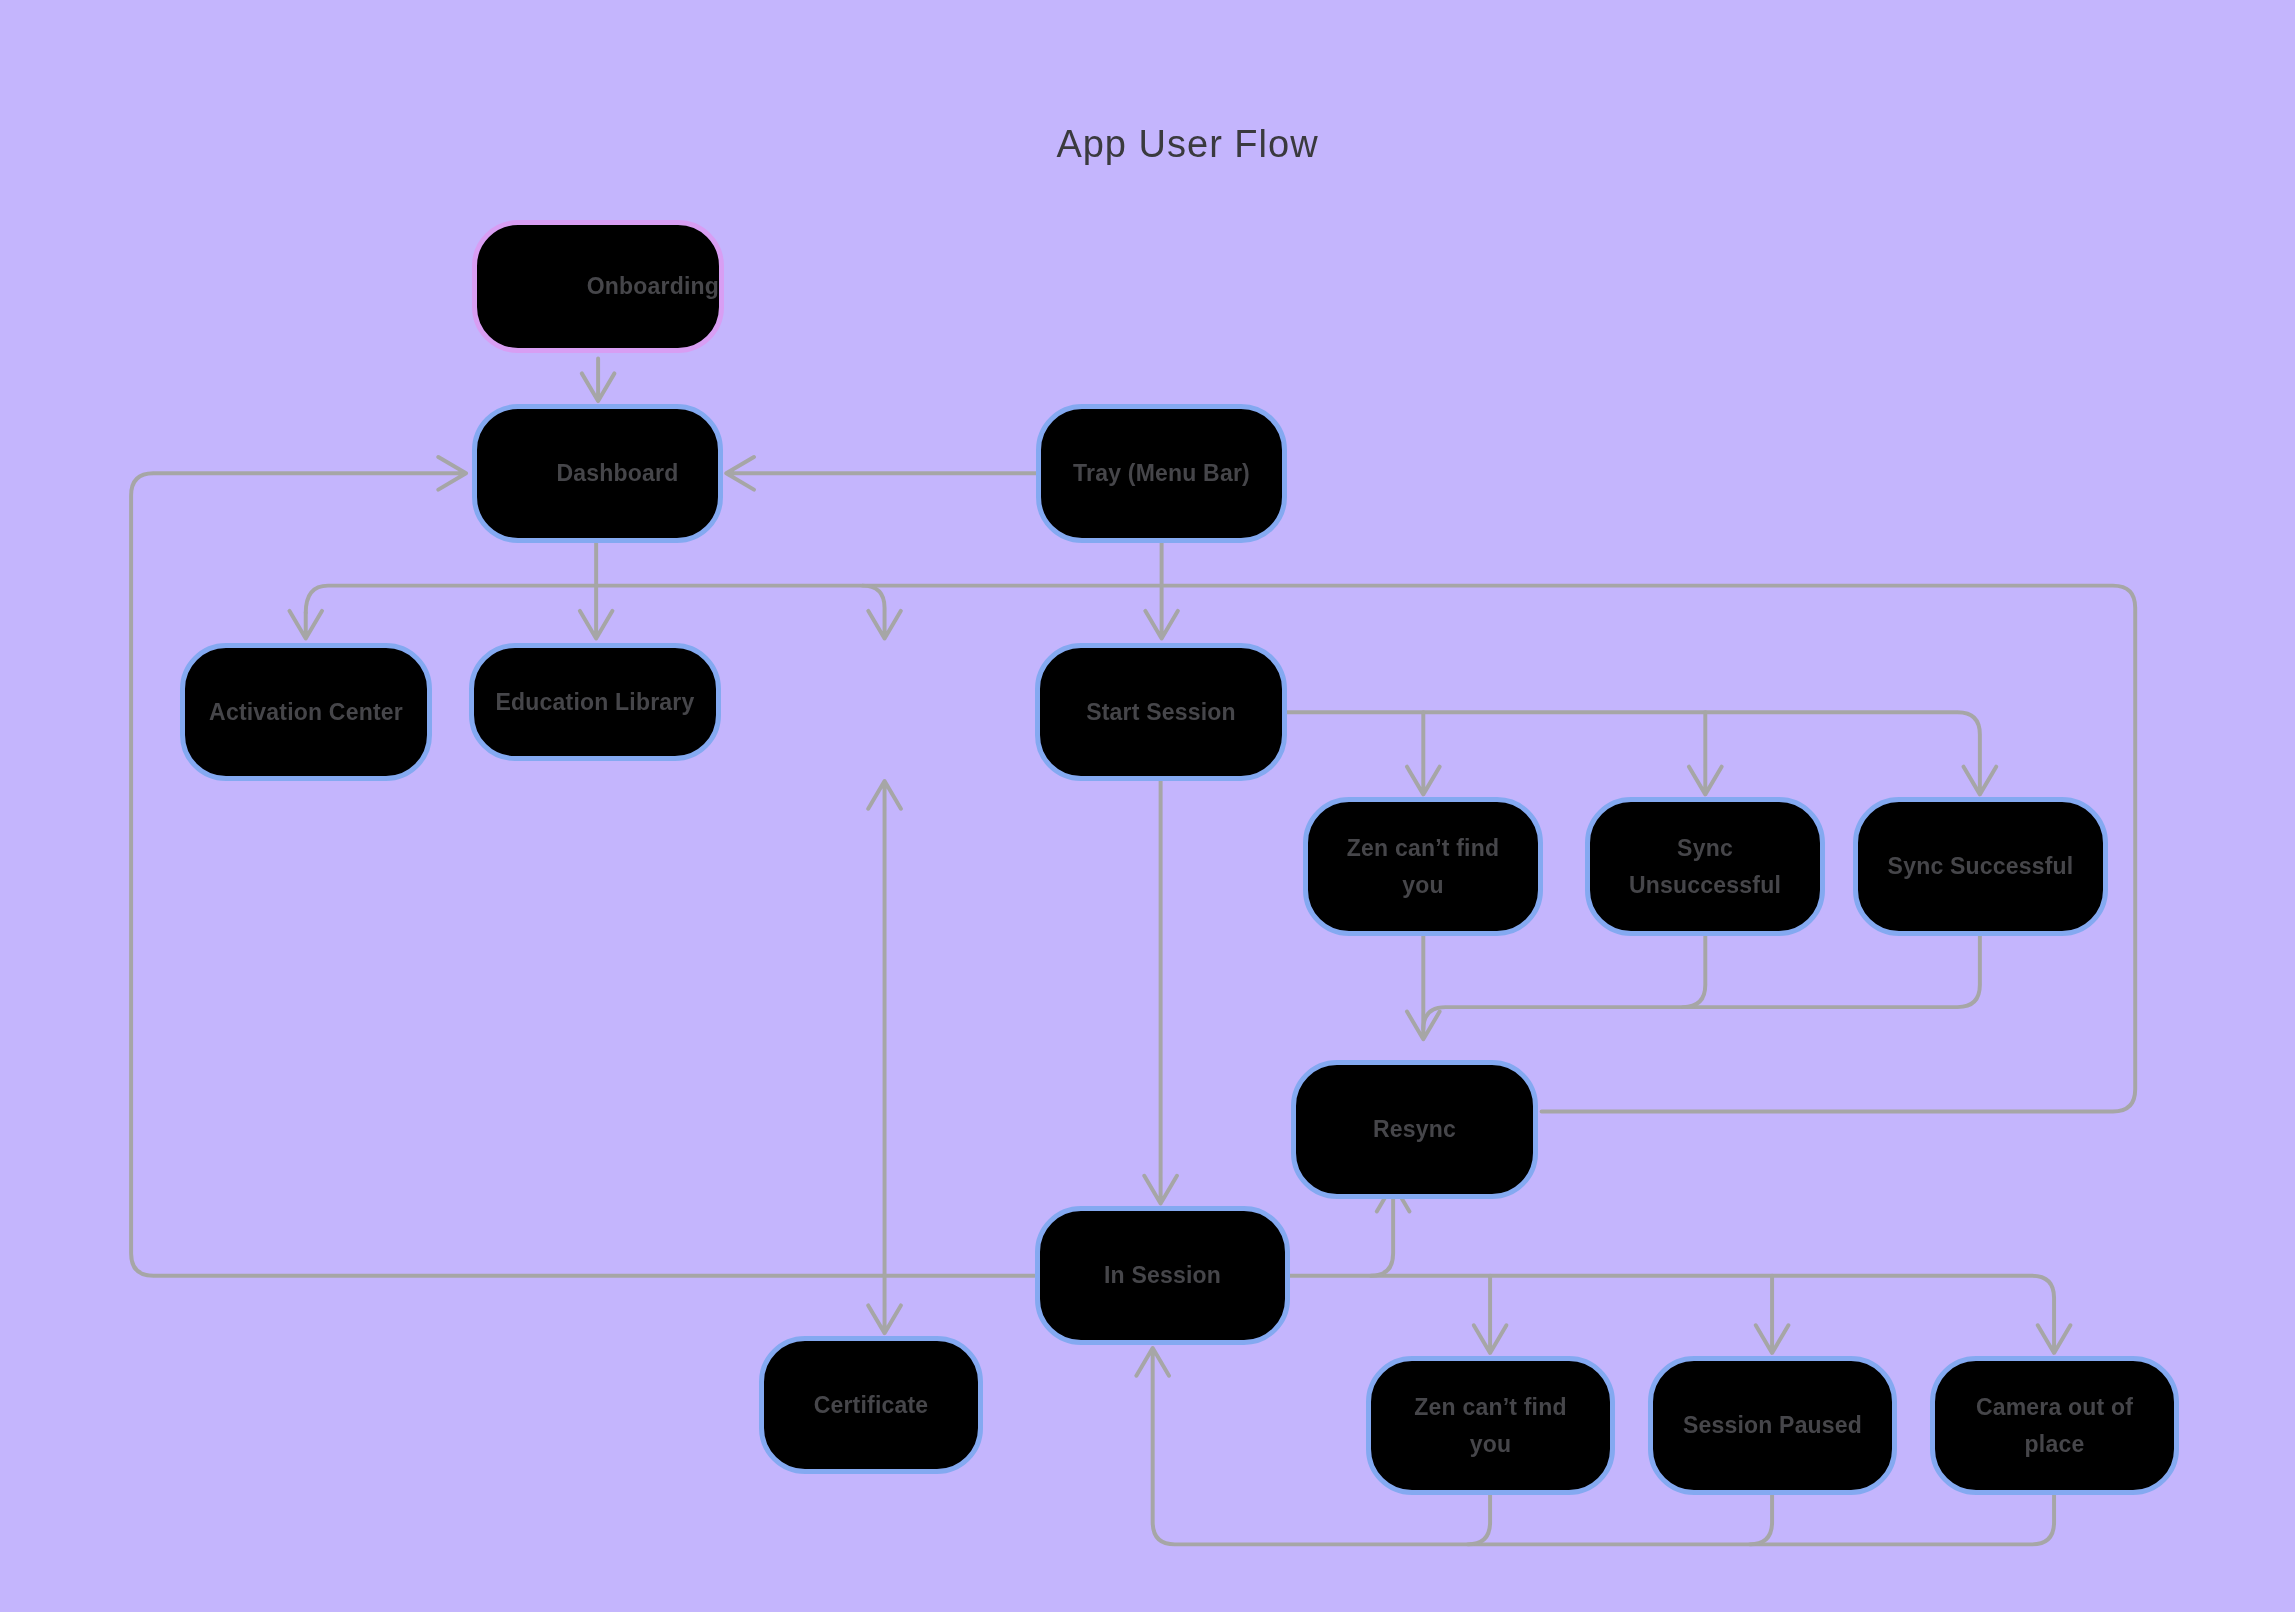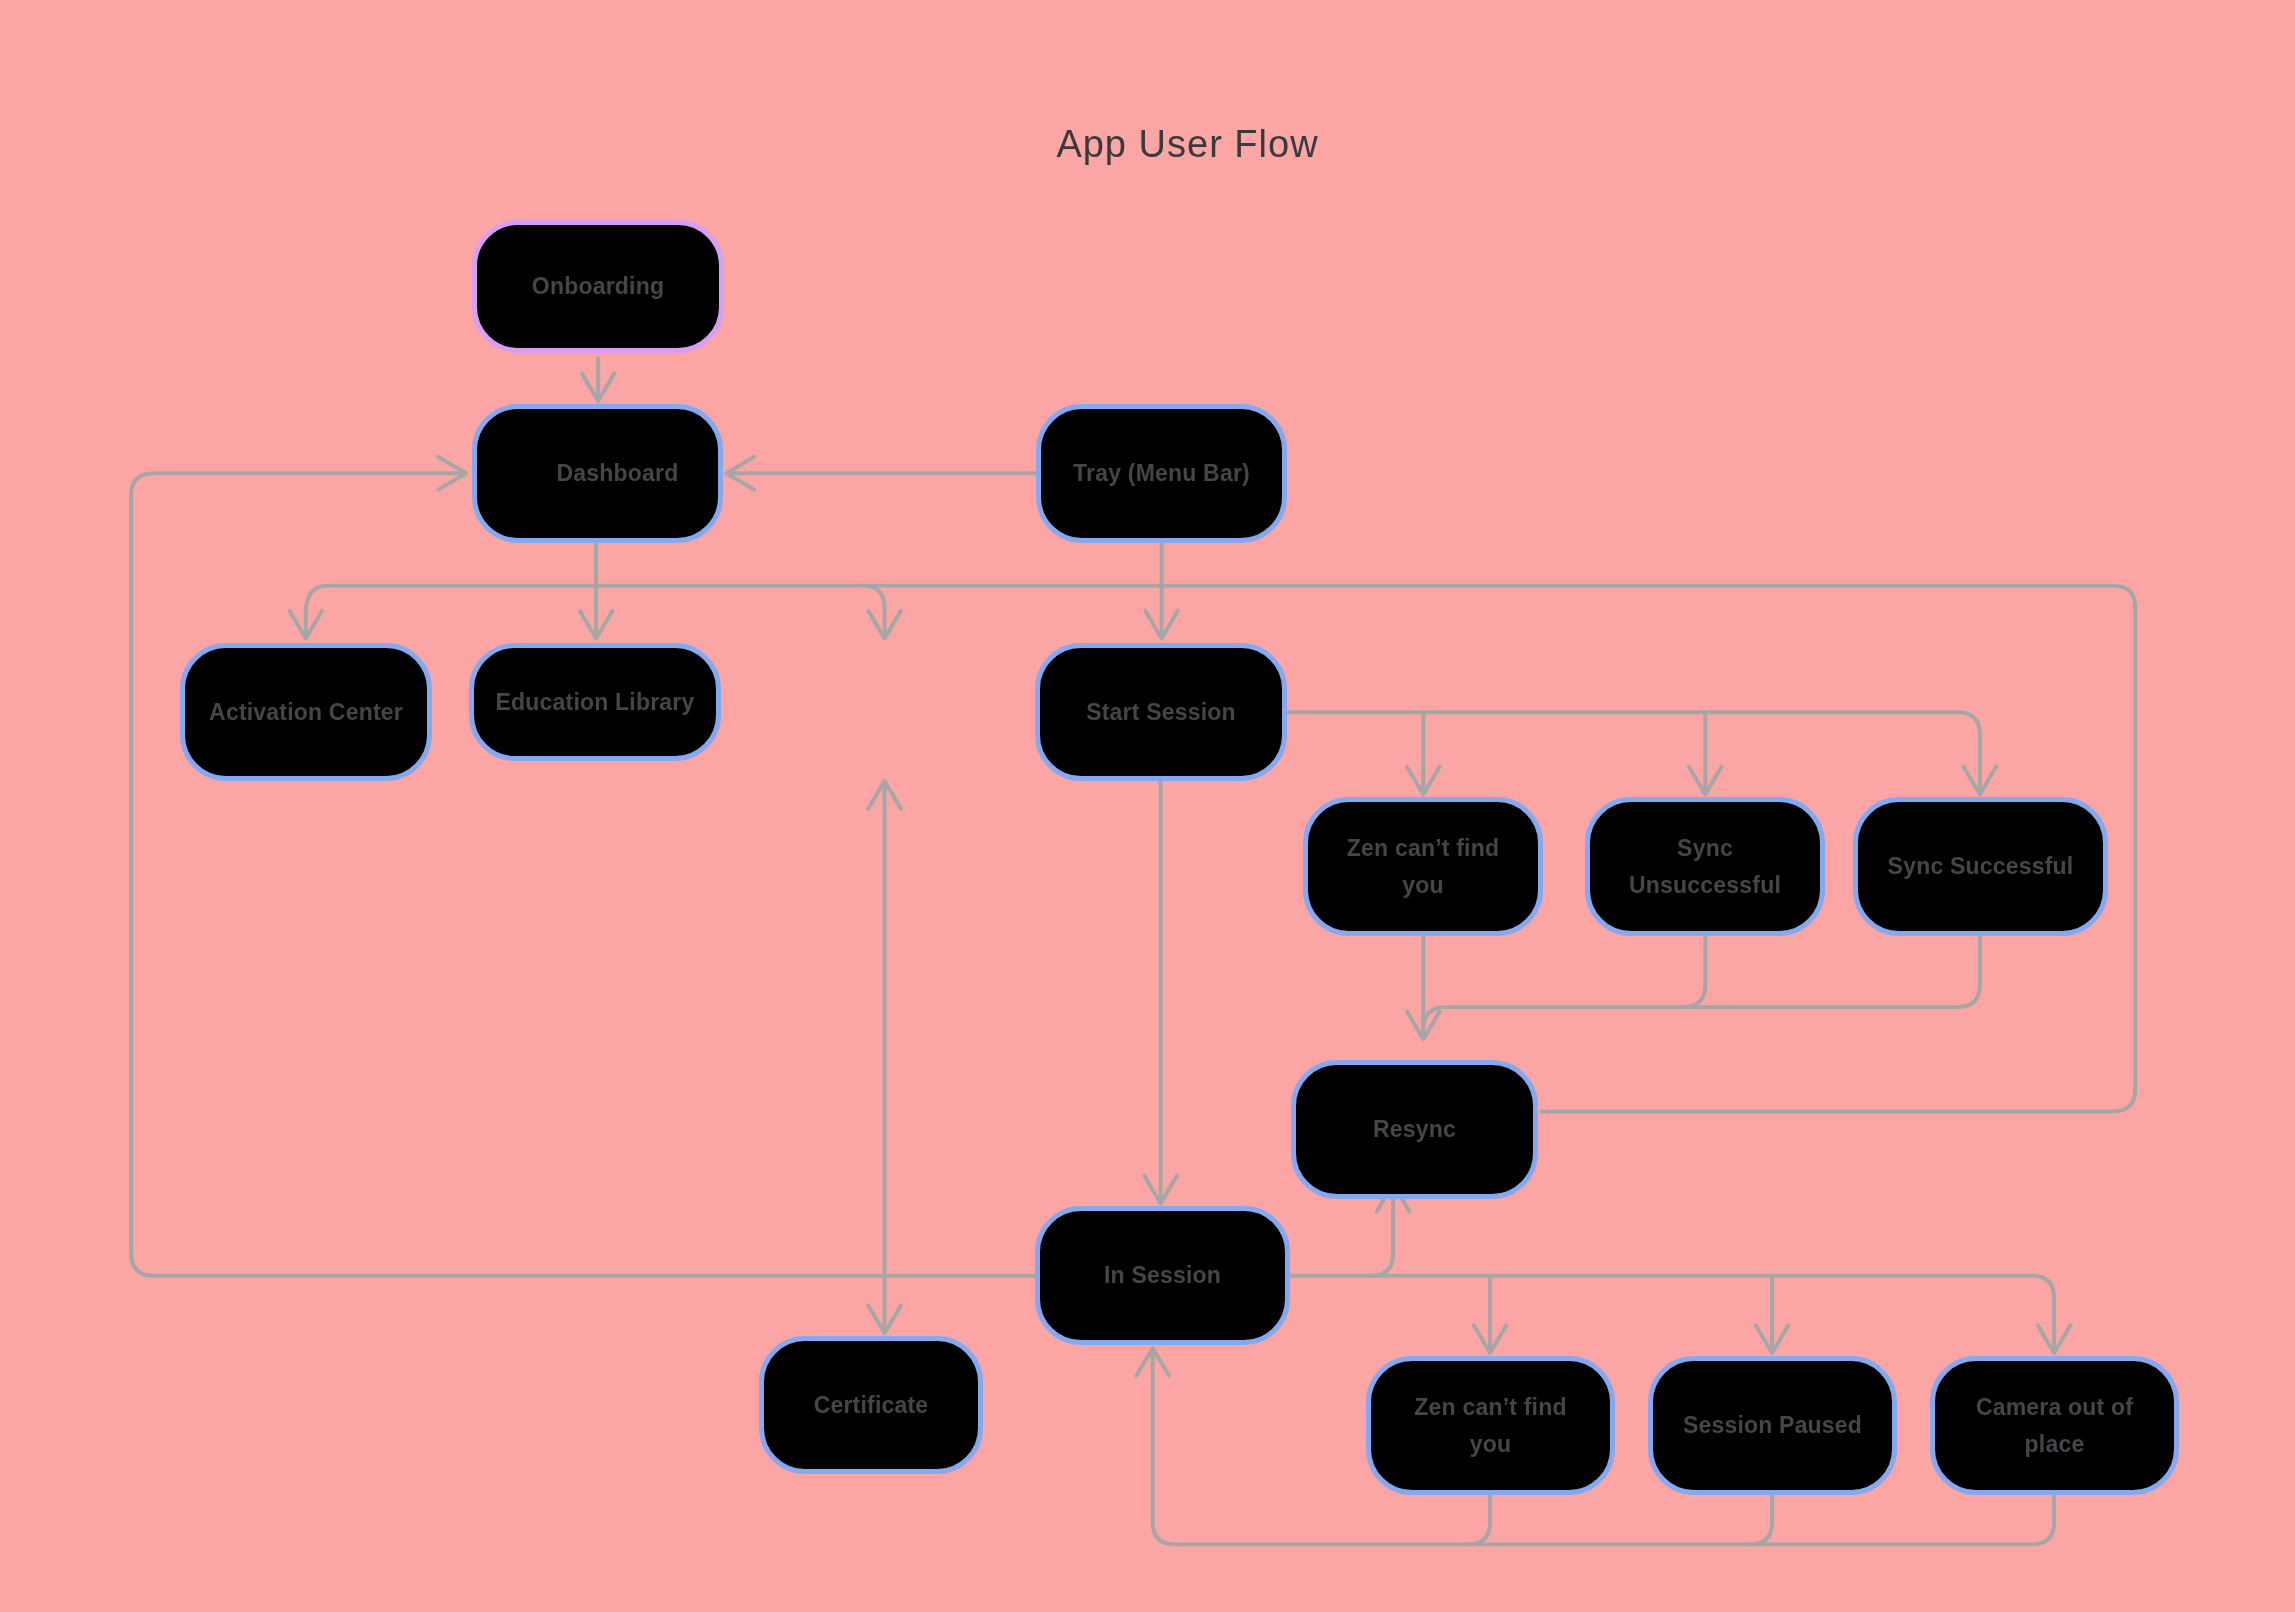--- a/index.html
+++ b/index.html
@@ -1,24 +1,24 @@
 <!DOCTYPE html>
 <html style="font-size:8px"><head>
 <meta charset="utf-8">
 <style>
   html,body{margin:0;padding:0;background:#000;}
-  .canvas{position:relative;width:2295px;height:1613px;background:#fca5a5;overflow:hidden;
+  .canvas{position:relative;width:2295px;height:1613px;background:#c4b5fd;overflow:hidden;
           font-family:"Liberation Sans",sans-serif;}
   .edges{position:absolute;left:0;top:0;}
   .edges path{fill:none;stroke:#a6a6a6;stroke-width:8;stroke-linecap:round;stroke-linejoin:round;}
   .title{position:absolute;left:940px;top:123px;width:495px;text-align:center;
          font-size:38px;font-weight:500;letter-spacing:1px;color:#3a3a3e;}
   .node{position:absolute;display:flex;align-items:center;justify-content:center;
         box-sizing:border-box;background:#000;border:5.4px solid #84a9f1;border-radius:46px;}
-  .node.purple{border-color:#d89ef3;}
+  .node.purple{border-color:#d89ef3;justify-content:flex-end;}
   .node span{font-size:23px;font-weight:700;line-height:1.6;letter-spacing:0.2px;
              color:#46464a;text-align:center;white-space:nowrap;}
   .node span.wrap{white-space:normal;max-width:178px;}
   
   .n-onboarding{left:472px;top:220px;width:252px;height:133px;}
   .n-dashboard{left:472px;top:404px;width:251px;height:139px;padding-left:40px;}
   .n-tray{left:1036px;top:404px;width:251px;height:139px;}
   .n-activation{left:180px;top:643px;width:252px;height:138px;}
   .n-education{left:469px;top:643px;width:252px;height:118px;}
   .n-settings{left:759px;top:643px;width:252px;height:138px;}

